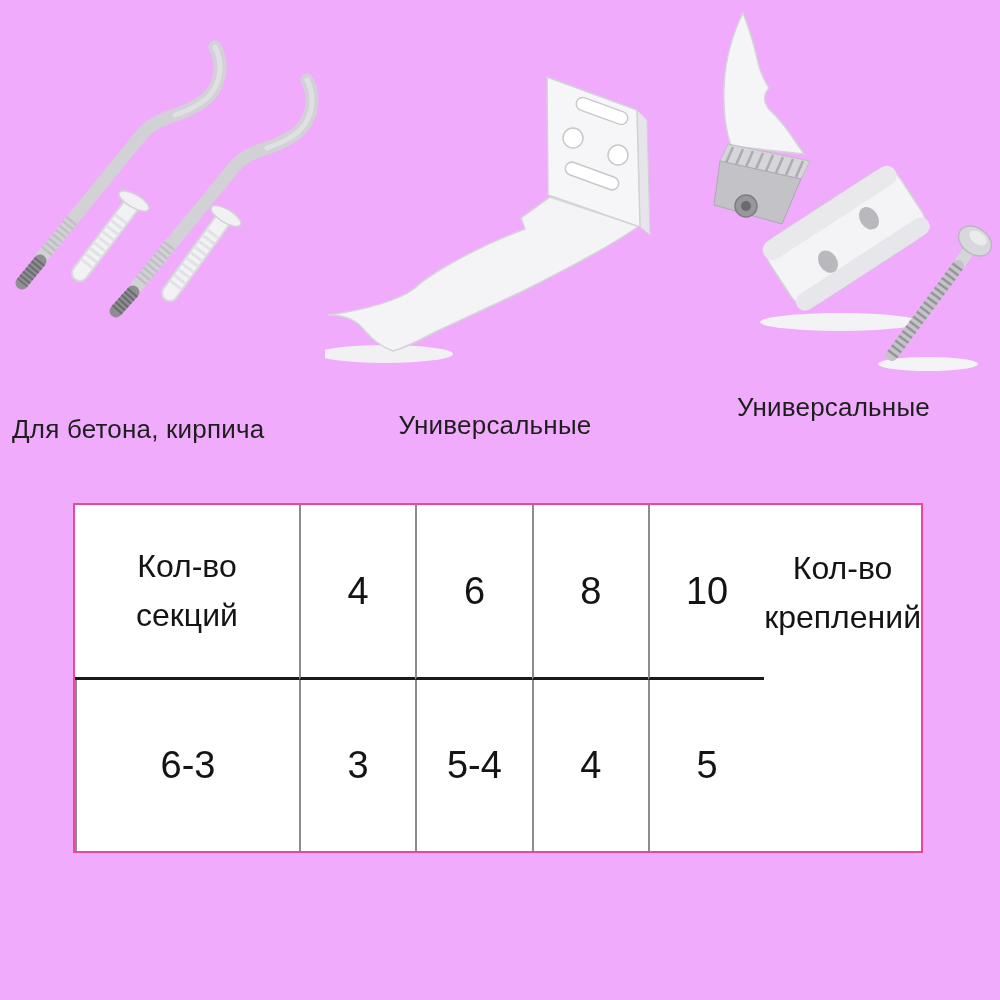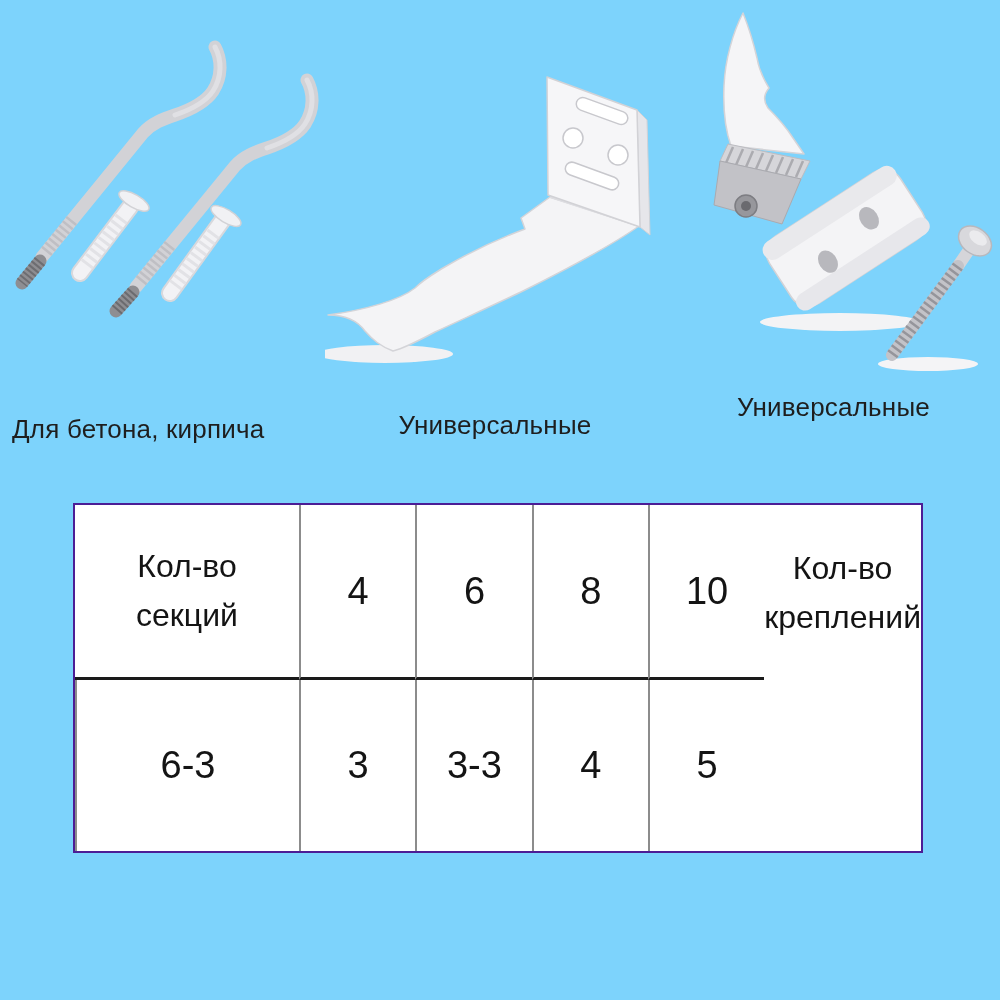--- a/index.html
+++ b/index.html
@@ -1,33 +1,33 @@
 <!DOCTYPE html>
 <html><head>
 <meta charset="utf-8">
 <style>
   html,body{margin:0;padding:0;background:#fff;}
   .canvas{
-    position:relative;width:1000px;height:1000px;background:#7dd3fc;overflow:hidden;
+    position:relative;width:1000px;height:1000px;background:#f0abfc;overflow:hidden;
     font-family:"Liberation Sans","DejaVu Sans",sans-serif;color:#1e1e1e;
   }
   .product-figure{position:absolute;}
   .product-figure svg{display:block;}
   .product-label{
     position:absolute;font-size:26px;line-height:30px;color:#1e1e1e;
     letter-spacing:0.2px;white-space:nowrap;
   }
   .label-1{left:12px;top:414px;}
   .label-2{left:330px;top:410px;width:330px;text-align:center;}
   .label-3{left:737px;top:392px;text-align:left;}
   .label-3 span{display:block;}
   
   .size-table{
     position:absolute;left:73px;top:503px;width:846px;height:346px;
-    border:2px solid #4c1d95;
+    border:2px solid #ec4899;
     display:grid;
     grid-template-columns:224px repeat(5,1fr);
     grid-template-rows:175px 1fr;
     background:#fff;
   }
   .cell{
     display:flex;align-items:center;justify-content:center;
     border-left:2px solid #8c8c8c;
     font-size:38px;color:#141414;
   }
@@ -155,18 +155,18 @@
     <div class="cell row-1">6</div>
     <div class="cell row-1">8</div>
     <div class="cell row-1">10</div>
 
     <div class="cell header first-col">
       <div>Кол-во</div>
       <div>креплений</div>
     </div>
     <div class="cell">6-3</div>
     <div class="cell">3</div>
-    <div class="cell">3-3</div>
+    <div class="cell">5-4</div>
     <div class="cell">4</div>
     <div class="cell">5</div>
   </div>
 
 </div>
 
 </body></html>

